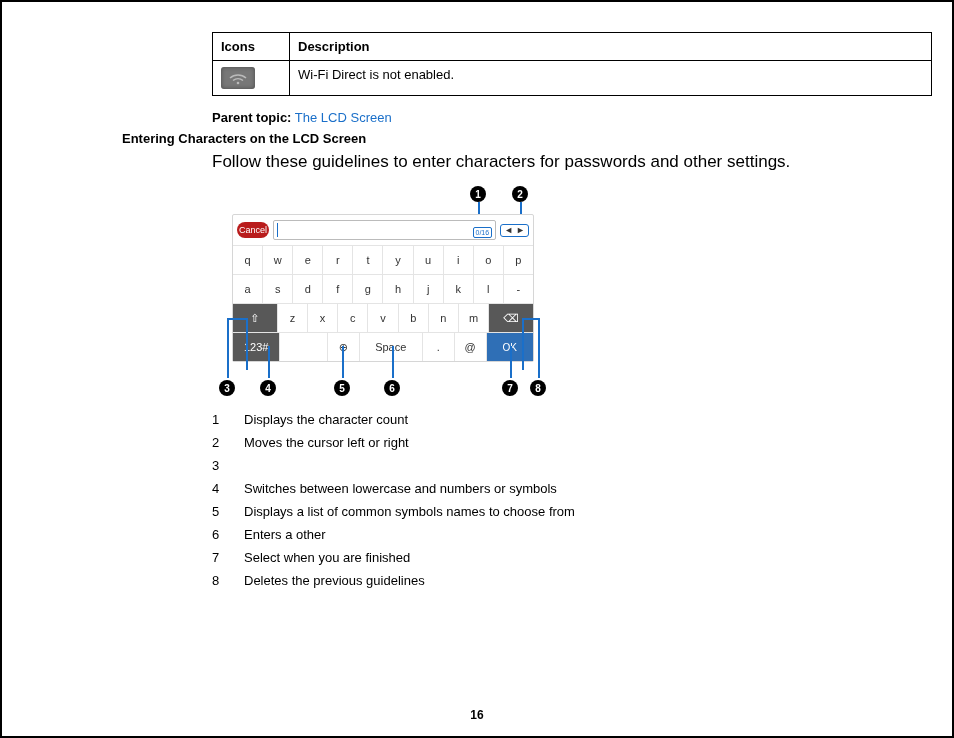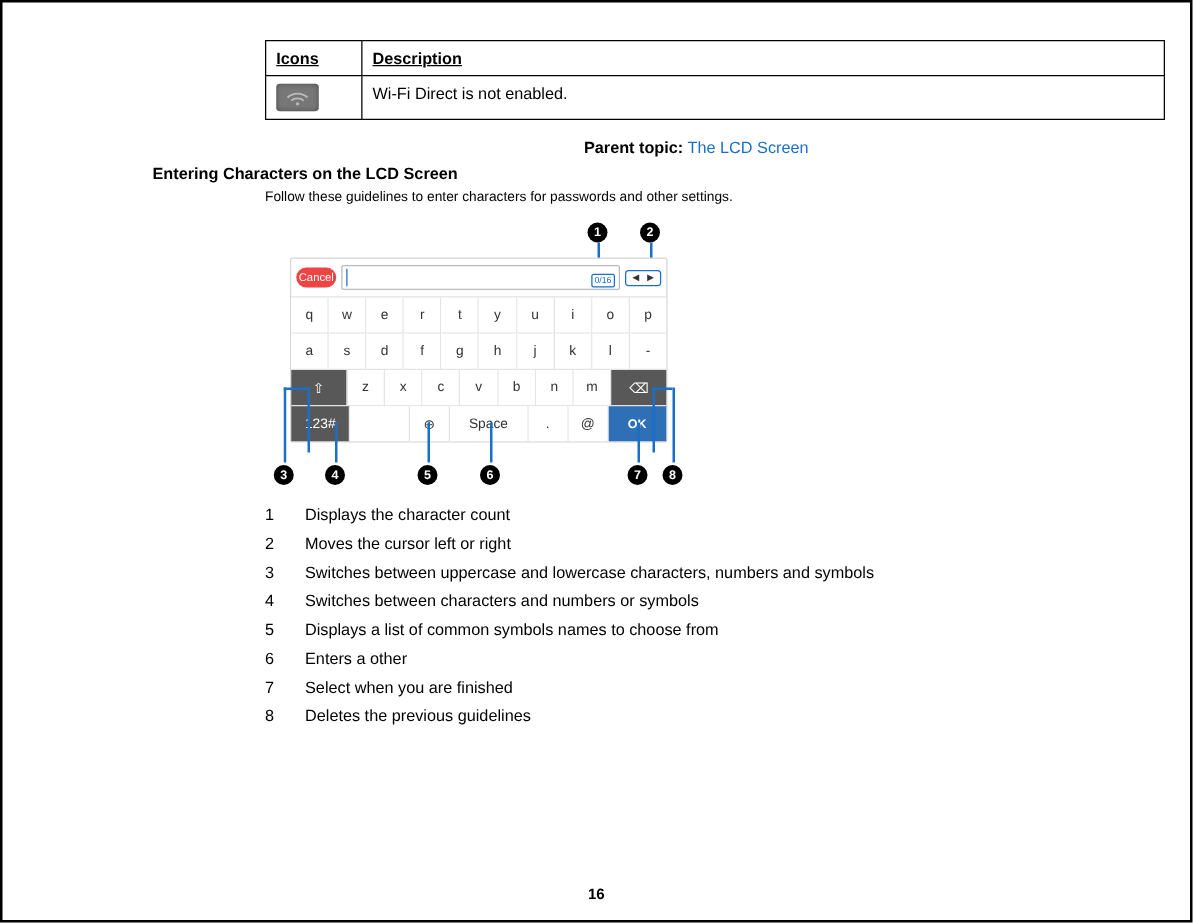--- a/index.html
+++ b/index.html
@@ -24,41 +24,41 @@
     border-collapse: collapse;
     width: 720px;
   }
   .icon-table th, .icon-table td {
     border: 1.5px solid #000;
     padding: 6px 8px;
     text-align: left;
     vertical-align: top;
     font-size: 13px;
   }
-  .icon-table th { font-weight: bold; text-decoration: underline; }
+  .icon-table th { font-weight: bold; }
   .icon-table td.iconcell { width: 60px; text-align: left; }
   .wifi-box {
     display: inline-flex;
     align-items: center;
     justify-content: center;
     width: 34px;
     height: 22px;
     border-radius: 3px;
     position: relative;
   }
   .wifi-box.disabled { background: #777; box-shadow: inset 0 0 4px rgba(0,0,0,.4); }
   .wifi-box.enabled  { background: #3a3a3a; box-shadow: inset 0 0 4px rgba(0,0,0,.6); }
   .wifi-svg { display:block; }
 
-  .parent-topic { margin: 14px 0 4px 160px; font-size: 13px; text-align: center; }
+  .parent-topic { margin: 14px 0 4px 160px; font-size: 13px; }
   .parent-topic .lbl { font-weight: bold; }
   .link { color: #1a6fc9; }
 
   .section-head { margin: 6px 0 6px 70px; font-weight: bold; font-size: 13px; }
-  .para { margin-left: 160px; margin-bottom: 14px; font-size: 11px; }
+  .para { margin-left: 160px; margin-bottom: 14px; font-size: 17px; }
 
   
   .figwrap { margin-left: 170px; position: relative; width: 320px; }
   .callout-row { position: relative; height: 28px; }
   .callout-row.bottom { height: 34px; }
   .callout {
     position: absolute;
     top: 0;
     width: 16px; height: 16px; border-radius: 50%;
     background: #000; color: #fff;
@@ -75,21 +75,21 @@
     position: relative;
     margin-left: 10px;
   }
   .kb-top {
     display: flex; align-items: center; gap: 4px;
     padding: 5px 4px;
     border-bottom: 1px solid #e4e4e4;
     position: relative;
   }
   .cancel-btn {
-    background: #ef4444; color: #fff;
+    background: #b91c1c; color: #fff;
     border-radius: 11px;
     font-size: 9px;
     padding: 3px 2px;
   }
   .textfield {
     flex: 1 1 auto;
     height: 18px;
     border: 1px solid #bbb;
     border-radius: 2px;
     position: relative;
@@ -127,21 +127,21 @@
     height: 28px;
     border-right: 1px solid #e4e4e4;
     border-bottom: 1px solid #e4e4e4;
     display: flex; align-items: center; justify-content: center;
     font-size: 11px; color: #333;
     background: #fff;
   }
   .key:last-child { border-right: none; }
   .kb-row:last-child .key { border-bottom: none; }
   .key.dark { background: #585858; color: #fff; }
-  .key.blue { background: #2f6fb6; color: #fff; font-size: 10px; font-weight: bold; }
+  .key.blue { background: #2f6fb6; color: #fff; font-size: 10px; }
   .key.mode { background: #585858; color: #fff; font-size: 11px; }
   .key.wide15 { flex: 1.5 1 0; }
   .key.wide2  { flex: 2 1 0; }
 
   
   .vline {
     position: absolute;
     width: 1.5px;
     background: #1a6fc9;
   }
@@ -310,25 +310,24 @@
     <div class="row">
         <span class="n">1</span>
         <span>Displays the character count</span>
       </div>
     <div class="row">
         <span class="n">2</span>
         <span>Moves the cursor left or right</span>
       </div>
     <div class="row">
         <span class="n">3</span>
-        <span>Switches between uppercase and lowercase characters, numbers and symbols</span>
       </div>
     <div class="row">
         <span class="n">4</span>
-        <span>Switches between characters and numbers or symbols</span>
+        <span>Switches between lowercase and numbers or symbols</span>
       </div>
     <div class="row">
         <span class="n">5</span>
         <span>Displays a list of common symbols names to choose from</span>
       </div>
     <div class="row">
         <span class="n">6</span>
         <span>Enters a other</span>
       </div>
     <div class="row">

